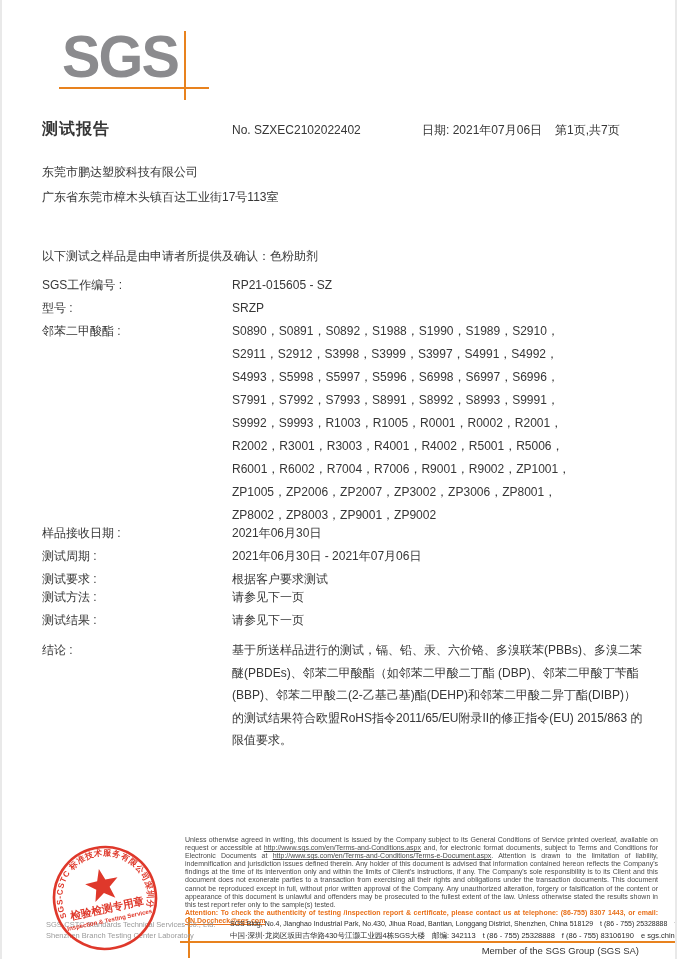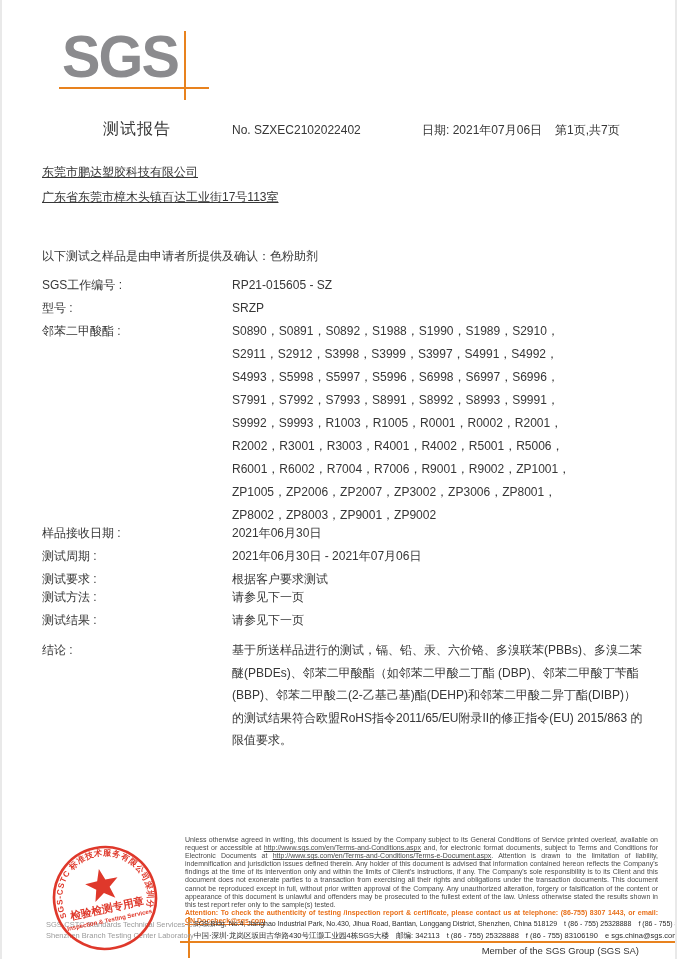--- a/index.html
+++ b/index.html
@@ -17,26 +17,26 @@
     line-height:62px;
   }
   .logo-hline { position:absolute; left:57px; top:87px; width:150px; height:2px; background:#e8821e; }
   .logo-vline { position:absolute; left:182px; top:31px; width:2px; height:69px; background:#e8821e; }
 
   
   .header-row {
     position:absolute; left:40px; right:30px; top:119px;
     display:flex; align-items:baseline; font-size:12px;
   }
-  .report-title { width:190px; font-size:16px; font-weight:400; letter-spacing:1px;text-align:center; }
+  .report-title { width:190px; font-size:16px; font-weight:700; letter-spacing:1px; }
   .report-no { width:190px; }
   .report-date { width:133px; }
   .report-page { flex:1; }
 
-  .applicant { position:absolute; left:40px; top:160px; font-size:12px; line-height:25px;text-decoration:underline; }
+  .applicant { position:absolute; left:40px; top:160px; font-size:12px; line-height:25px; }
 
   .intro { position:absolute; left:40px; top:248px; font-size:12px; }
 
   
   .rows { position:absolute; left:40px; right:30px; top:274px; font-size:12px; line-height:23px; }
   .row { display:flex; align-items:flex-start; }
   .row .lbl { width:190px; flex-shrink:0; }
   .row .val { flex:1; }
   .row.tight { margin-top:-5px; }
   .ref-line { display:block; }
@@ -50,21 +50,21 @@
   .attention {
     position:absolute; left:183px; width:473px; top:909px;
     font-size:7px; line-height:8.2px; color:#e8701a; font-weight:700; text-align:justify;
   }
   .attention .lnk { text-decoration:underline; color:#e8701a; }
 
   .addr-vline { position:absolute; left:186px; top:917px; width:2px; height:41px; background:#e8821e; }
   .addr-rule  { position:absolute; left:178px; right:0; top:941px; height:2px; background:#e8821e; }
 
   .addr-block { position:absolute; left:192px; right:4px; top:918px; font-size:7px; color:#2b2b2b; }
-  .addr-line { display:flex; align-items:flex-end; line-height:11.5px; white-space:nowrap; }
+  .addr-line { display:flex; align-items:flex-end; line-height:11.5px; white-space:nowrap;margin-left:36px; }
   .addr-line span { margin-right:7px; }
   .addr-cn { font-size:7.5px; }
 
   .member { position:absolute; right:36px; top:945px; font-size:9.5px; color:#333333; }
 
   .lab-name {
     position:absolute; left:44px; top:919px; width:180px;
     font-size:7.5px; line-height:11px; color:#9b9b9b;
   }
 

